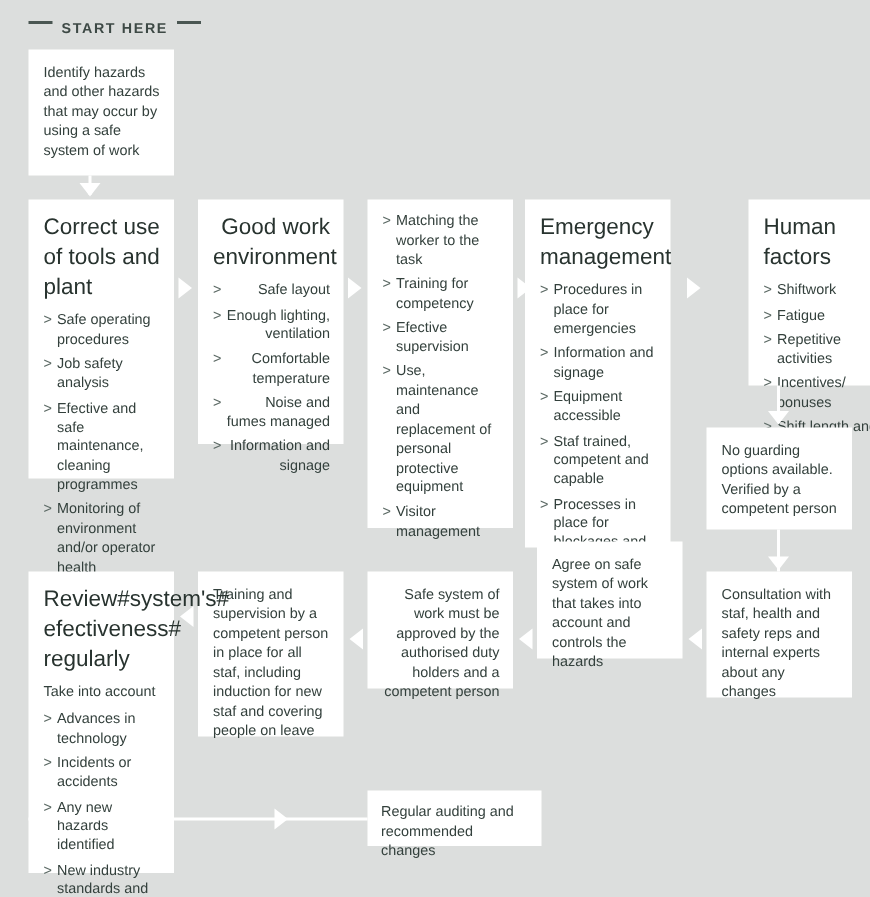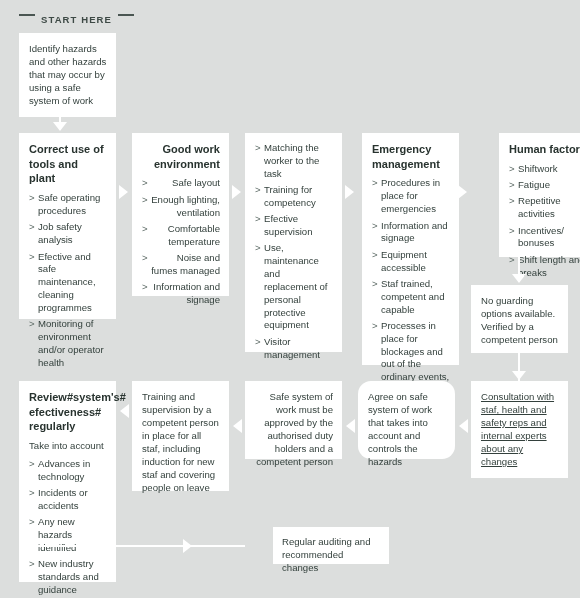--- a/index.html
+++ b/index.html
@@ -40,22 +40,22 @@
   }
 
   
   .box {
     position: absolute;
     background: #ffffff;
     box-sizing: border-box;
     padding: 9px 9px 6px 10px;
   }
   .box .box-title {
-    font-size: 11px;
-    font-weight: bold;
+    font-size: 15px;
+    font-weight: normal;
     line-height: 1.34;
     margin-bottom: 6px;
     color: #28332f;
   }
   .box .box-plain {
     font-size: 9.6px;
     line-height: 1.34;
     margin-bottom: 5px;
     color: #33403c;
   }
@@ -161,21 +161,21 @@
     <li><span class="chev">&gt;</span><span>Matching the worker to the task</span></li>
     <li><span class="chev">&gt;</span><span>Training for competency</span></li>
     <li><span class="chev">&gt;</span><span>Efective supervision</span></li>
     <li><span class="chev">&gt;</span><span>Use, maintenance and replacement of personal protective equipment</span></li>
     <li><span class="chev">&gt;</span><span>Visitor management</span></li>
   </ul>
 </div>
 
 <div class="arrow-right" style="left:345px; top:185px;"></div>
 
-<div class="box" style="left:362px; top:133px; width:97px; height:232px;">
+<div class="box" style="left:350px; top:133px; width:97px; height:232px;">
   <div class="box-title">Emergency management</div>
   <ul class="bullets">
     <li><span class="chev">&gt;</span><span>Procedures in place for emergencies</span></li>
     <li><span class="chev">&gt;</span><span>Information and signage</span></li>
     <li><span class="chev">&gt;</span><span>Equipment accessible</span></li>
     <li><span class="chev">&gt;</span><span>Staf trained, competent and capable</span></li>
     <li><span class="chev">&gt;</span><span>Processes in place for blockages and out of the ordinary events, eg power outages</span></li>
   </ul>
 </div>
 
@@ -195,27 +195,27 @@
 <div class="vline" style="left:518px; top:257px; height:25px;"></div>
 <div class="arrow-down" style="left:512px; top:274px;"></div>
 
 <div class="box" style="left:471px; top:285px; width:97px; height:68px;">
   <div class="box-para">No guarding options available. Verified by a competent person</div>
 </div>
 
 <div class="vline" style="left:518px; top:353px; height:28px;"></div>
 <div class="arrow-down" style="left:512px; top:371px;"></div>
 
-<div class="box" style="left:471px; top:381px; width:97px; height:97px;text-decoration:underline;">
+<div class="box" style="left:471px; top:381px; width:97px; height:84px;">
   <div class="box-para">Consultation with staf, health and safety reps and internal experts about any changes</div>
 </div>
 
 <div class="arrow-left" style="left:459px; top:419px;"></div>
 
-<div class="box" style="left:358px; top:381px; width:97px; height:78px;border-radius:13px;">
+<div class="box" style="left:358px; top:361px; width:97px; height:78px;">
   <div class="box-para">Agree on safe system of work that takes into account and controls the hazards</div>
 </div>
 
 <div class="arrow-left" style="left:346px; top:419px;"></div>
 
 <div class="box" style="left:245px; top:381px; width:97px; height:78px;text-align:right;">
   <div class="box-para">Safe system of work must be approved by the authorised duty holders and a competent person</div>
 </div>
 
 <div class="arrow-left" style="left:233px; top:419px;"></div>
@@ -235,15 +235,15 @@
     <li><span class="chev">&gt;</span><span>Any new hazards identified</span></li>
     <li><span class="chev">&gt;</span><span>New industry standards and guidance</span></li>
     <li><span class="chev">&gt;</span><span>Whether hazards are still controlled</span></li>
 
   </ul>
 </div>
 
 <div class="hline" style="left:19px; top:545px; width:226px;"></div>
 <div class="arrow-right" style="left:183px; top:539px;"></div>
 
-<div class="box" style="left:245px; top:527px; width:116px; height:37px; padding:8px 9px;margin-left:28px;">
+<div class="box" style="left:245px; top:527px; width:116px; height:37px; padding:8px 9px;">
   <div class="box-para">Regular auditing and recommended changes</div>
 </div>
 
 </body></html>

